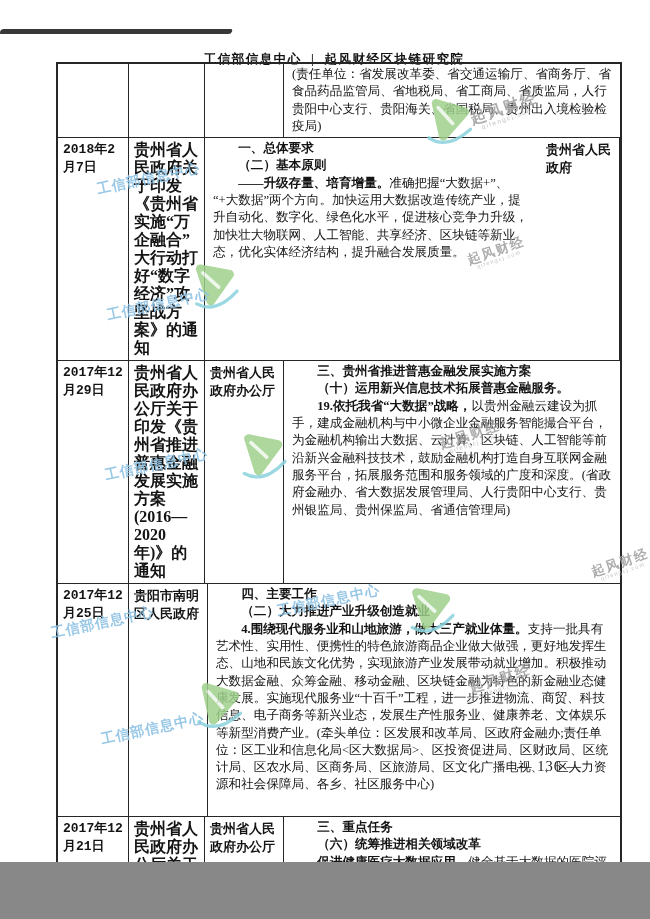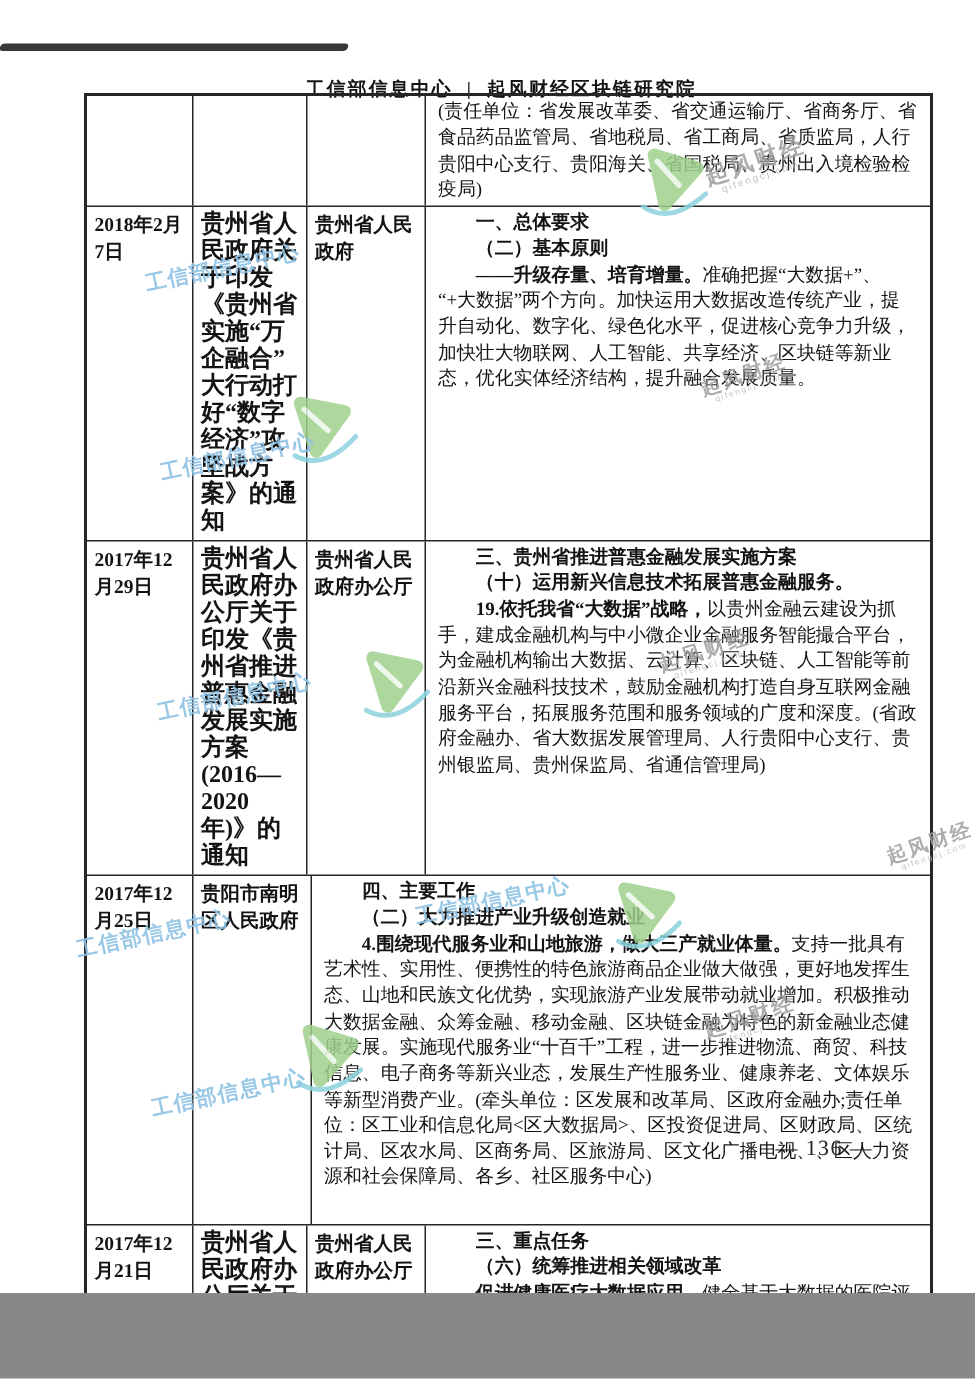--- a/index.html
+++ b/index.html
@@ -18,21 +18,21 @@
     border-radius:3px;opacity:.88;transform:skewX(-20deg);
   }
   
   .policy-table{
     position:absolute;left:56px;top:62px;width:566px;
     border:2px solid #262626;box-sizing:border-box;background:transparent;
   }
   .trow{display:flex;box-sizing:border-box;}
   .trow:not(:last-child){border-bottom:1.5px solid #262626;}
   .cell{border-right:1.5px solid #262626;box-sizing:border-box;padding:3px 5px;}
-  .c1{width:71px;font-weight:bold;font-size:13px;line-height:18px;}
+  .c1{width:71px;font-weight:bold;font-size:13px;line-height:18px;font-family:Liberation Mono, monospace;}
   .c2{width:76px;font-weight:bold;font-size:16px;line-height:18px;}
   .c3{width:79px;font-weight:bold;font-size:13px;line-height:18px;}
   .c4{flex:1;border-right:none;font-size:12.6px;line-height:17.3px;padding:2px 8px 2px 8px;}
   .r0{min-height:47px}.r1{min-height:143px}.r2{min-height:147px}.r3{min-height:233px}.r4{min-height:156px}
   .para{margin:0;text-indent:2em;}
   .para.no-indent{text-indent:0;}
   .lead{font-weight:bold;}
   
   .page-number{
     position:absolute;top:758px;left:0;width:582px;text-align:right;
@@ -76,26 +76,26 @@
       <div class="cell c2"><span></span></div>
       <div class="cell c3"><span></span></div>
       <div class="cell c4">
         <p class="para no-indent"><span class="lead"></span><span>(责任单位：省发展改革委、省交通运输厅、省商务厅、省食品药品监管局、省地税局、省工商局、省质监局，人行贵阳中心支行、贵阳海关、省国税局、贵州出入境检验检疫局)</span></p>
       </div>
     </div>
 
     <div class="trow r1">
       <div class="cell c1"><span>2018年2月7日</span></div>
       <div class="cell c2"><span>贵州省人民政府关于印发《贵州省实施“万企融合”大行动打好“数字经济”攻坚战方案》的通知</span></div>
-      <div class="cell c3"><span>贵州省人民政府</span></div>
       <div class="cell c4">
         <p class="para"><span class="lead">一、总体要求</span><span></span></p>
         <p class="para"><span class="lead">（二）基本原则</span><span></span></p>
         <p class="para"><span class="lead">——升级存量、培育增量。</span><span>准确把握“大数据+”、“+大数据”两个方向。加快运用大数据改造传统产业，提升自动化、数字化、绿色化水平，促进核心竞争力升级，加快壮大物联网、人工智能、共享经济、区块链等新业态，优化实体经济结构，提升融合发展质量。</span></p>
       </div>
+      <div class="cell c3"><span>贵州省人民政府</span></div>
     </div>
 
     <div class="trow r2">
       <div class="cell c1"><span>2017年12月29日</span></div>
       <div class="cell c2"><span>贵州省人民政府办公厅关于印发《贵州省推进普惠金融发展实施方案(2016—2020年)》的通知</span></div>
       <div class="cell c3"><span>贵州省人民政府办公厅</span></div>
       <div class="cell c4">
         <p class="para"><span class="lead">三、贵州省推进普惠金融发展实施方案</span><span></span></p>
         <p class="para"><span class="lead">（十）运用新兴信息技术拓展普惠金融服务。</span><span></span></p>
         <p class="para"><span class="lead">19.依托我省“大数据”战略，</span><span>以贵州金融云建设为抓手，建成金融机构与中小微企业金融服务智能撮合平台，为金融机构输出大数据、云计算、区块链、人工智能等前沿新兴金融科技技术，鼓励金融机构打造自身互联网金融服务平台，拓展服务范围和服务领域的广度和深度。(省政府金融办、省大数据发展管理局、人行贵阳中心支行、贵州银监局、贵州保监局、省通信管理局)</span></p>

